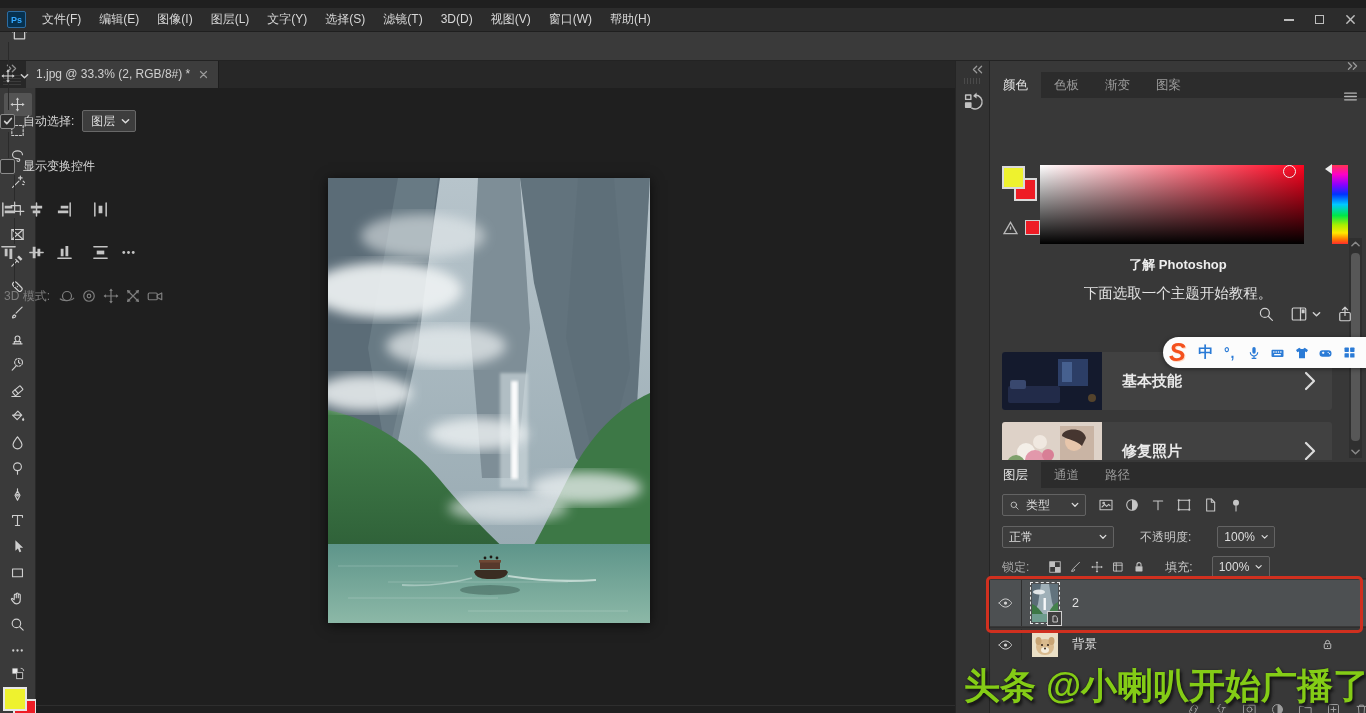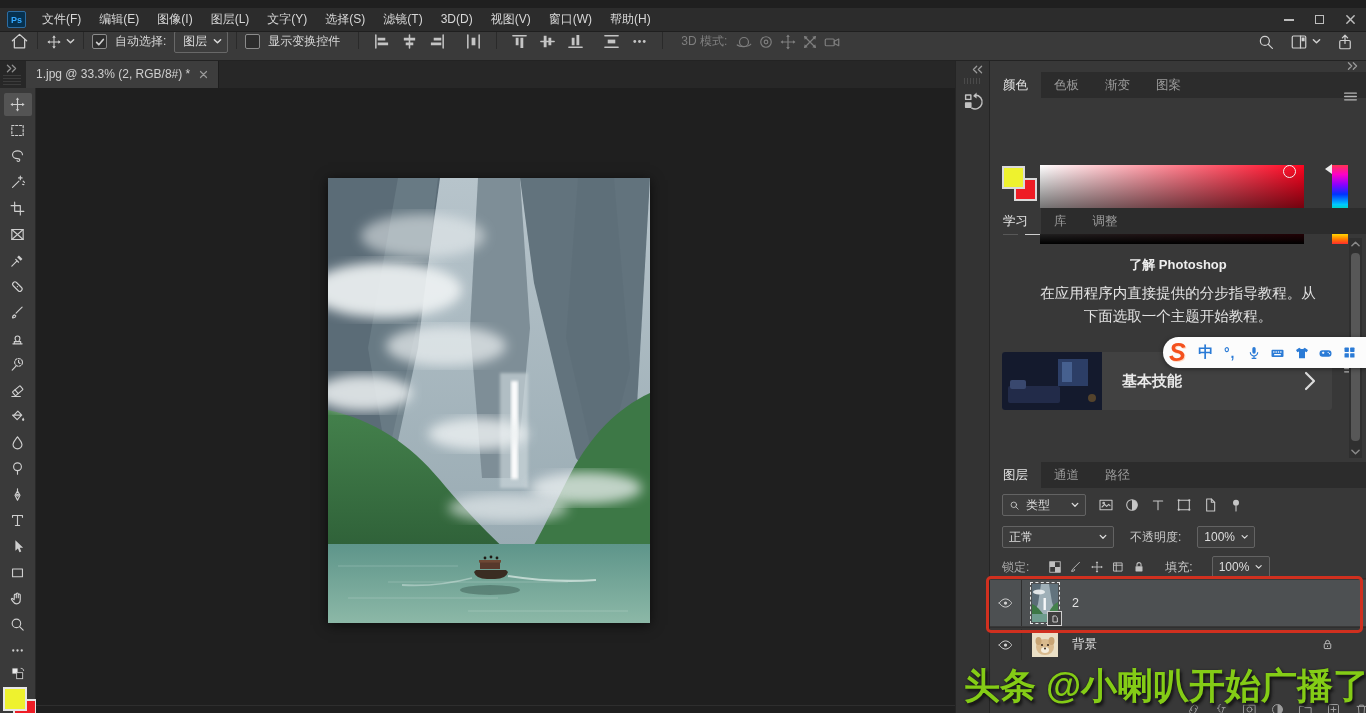--- a/index.html
+++ b/index.html
@@ -19,21 +19,21 @@
   .win-controls{margin-left:auto;display:flex;height:23px;}
   .win-btn{width:31px;height:23px;display:flex;align-items:center;justify-content:center;color:#bdbdbd;}
   .min-glyph{width:10px;height:2px;background:currentColor;display:block;}
   .restore-glyph{position:relative;width:9px;height:9px;}
   .restore-glyph span{position:absolute;width:7px;height:7px;border:1.2px solid currentColor;display:block;}
   .restore-glyph span:nth-child(1){right:0;top:0;}
   .restore-glyph span:nth-child(2){left:0;bottom:0;background:#2c2c2c;}
 
   
   #optionsbar{position:absolute;left:0;top:23px;width:1366px;height:37px;background:#3a3a3a;
-              border-bottom:1px solid #232323;display:flex;color:#cfcfcf;z-index:4;}
+              border-bottom:1px solid #232323;display:flex;color:#cfcfcf;z-index:4;flex-direction:column;}
   .ob-sep{width:1px;height:26px;background:#2a2a2a;margin:0 8px;flex:none;}
   .ob-group{display:flex;align-items:center;gap:4px;flex:none;}
   .checkbox{width:13px;height:13px;background:#2d2d2d;border:1px solid #8b8b8b;border-radius:2px;
             display:flex;align-items:center;justify-content:center;flex:none;}
   .ob-label{font-size:12px;color:#d6d6d6;margin:0 4px;white-space:nowrap;}
   .dd{display:flex;align-items:center;height:20px;background:#3d3d3d;border:1px solid #686868;
       border-radius:2px;padding:0 5px 0 8px;gap:6px;font-size:12px;color:#ddd;}
   .dim{color:#7e7e7e;}
   .ob-right{margin-left:auto;display:flex;align-items:center;gap:15px;padding-right:12px;}
 
@@ -559,48 +559,57 @@
           <path d="M8 6v3.4M8 11.4v.2" stroke="#b9b9b9" stroke-width="1.4"></path>
         </svg>
       <span class="warn-sq"></span>
     </div>
     <div class="color-field">
       <div class="field-cursor"></div>
     </div>
     <div class="hue-pointer"></div>
     <div class="hue-bar"></div>
 
-    <div class="ptab-row" style="top:148px">
-      <span class="ptab active">学习</span>
-      <span class="ptab">库</span>
-      <span class="ptab">调整</span>
-      <svg class="ic pmenu" style="top:154px" width="15" height="13" viewBox="0 0 18 14">
-          <path d="M2 3h14M2 7h14M2 11h14"></path>
-        </svg>
-    </div>
     <div class="learn-content">
       <div class="learn-title">了解 Photoshop</div>
       <div class="learn-desc">
-        <div>在应用程序内直接提供的分步指导教程。从</div>
         <div>下面选取一个主题开始教程。</div>
       </div>
       <div class="learn-card" style="top:118px">
         <svg class="card-thumb" width="100" height="58" viewBox="0 0 100 58">
           <rect width="100" height="58" fill="#141a2d"></rect>
           <rect x="56" y="7" width="30" height="27" fill="#2c3e66"></rect>
           <rect x="60" y="10" width="10" height="20" fill="#46608f"></rect>
           <rect x="6" y="34" width="52" height="17" rx="2" fill="#222b49"></rect>
           <rect x="8" y="28" width="16" height="9" rx="2" fill="#39486e"></rect>
           <circle cx="90" cy="46" r="4" fill="#54432c"></circle>
         </svg>
         <span class="card-label">基本技能</span>
         <svg class="ic card-chev" width="12" height="20" viewBox="0 0 12 20" style="stroke-width:2.2">
             <path d="M2 2l8 8-8 8"></path>
           </svg>
       </div>
+      <div class="learn-card" style="top:188px">
+        <svg class="card-thumb" width="100" height="58" viewBox="0 0 100 58">
+          <rect width="100" height="58" fill="#ded2c8"></rect>
+          <rect x="58" y="4" width="34" height="54" fill="#c9b4a4"></rect>
+          <circle cx="72" cy="20" r="9" fill="#e8c6ab"></circle>
+          <path d="M60 14c0-8 22-10 24 2l-4 8c-6-6-14-6-20-10z" fill="#463630"></path>
+          <circle cx="24" cy="30" r="9" fill="#f4efe8"></circle>
+            <circle cx="38" cy="20" r="7" fill="#f0e8e0"></circle>
+          <circle cx="33" cy="38" r="10" fill="#e298ab"></circle>
+            <circle cx="46" cy="33" r="6" fill="#d87f96"></circle>
+          <circle cx="14" cy="42" r="9" fill="#7fa06c"></circle>
+            <circle cx="50" cy="46" r="7" fill="#6d9460"></circle>
+        </svg>
+        <span class="card-label">修复照片</span>
+        <svg class="ic card-chev" width="12" height="20" viewBox="0 0 12 20" style="stroke-width:2.2">
+            <path d="M2 2l8 8-8 8"></path>
+          </svg>
+      </div>
     </div>
     <div class="lscroll">
       <svg class="ic up" width="9" height="8" viewBox="0 0 10 8">
           <path d="M1 6l4-4 4 4"></path>
         </svg>
       <div class="thumb"></div>
       <svg class="ic dn" width="9" height="8" viewBox="0 0 10 8">
           <path d="M1 2l4 4 4-4"></path>
         </svg>
     </div>
@@ -648,21 +657,21 @@
               <path d="M7 3h7l5 5v13H7z"></path>
               <path d="M14 3v5h5"></path>
             </svg>
           <svg class="ic" width="16" height="16" viewBox="0 0 24 24">
               <circle cx="12" cy="8.5" r="4.5" class="fill"></circle>
               <path d="M12 13v8"></path>
             </svg>
         </span>
       </div>
 
-      <div class="lrow" style="left:12px;top:38px;width:352px;gap:16px">
+      <div class="lrow" style="left:12px;top:38px;width:352px;gap:26px">
         <span class="mini-dd" style="width:112px">
           <span>正常</span>
           <svg class="ic" width="8" height="6" viewBox="0 0 10 7" style="margin-left:auto">
               <path d="M1.5 1.5L5 5l3.5-3.5"></path>
             </svg>
         </span>
         <span class="llabel">不透明度:</span>
         <span class="mini-dd" style="width:58px">
           <span>100%</span>
           <svg class="ic" width="8" height="6" viewBox="0 0 10 7" style="margin-left:auto">

